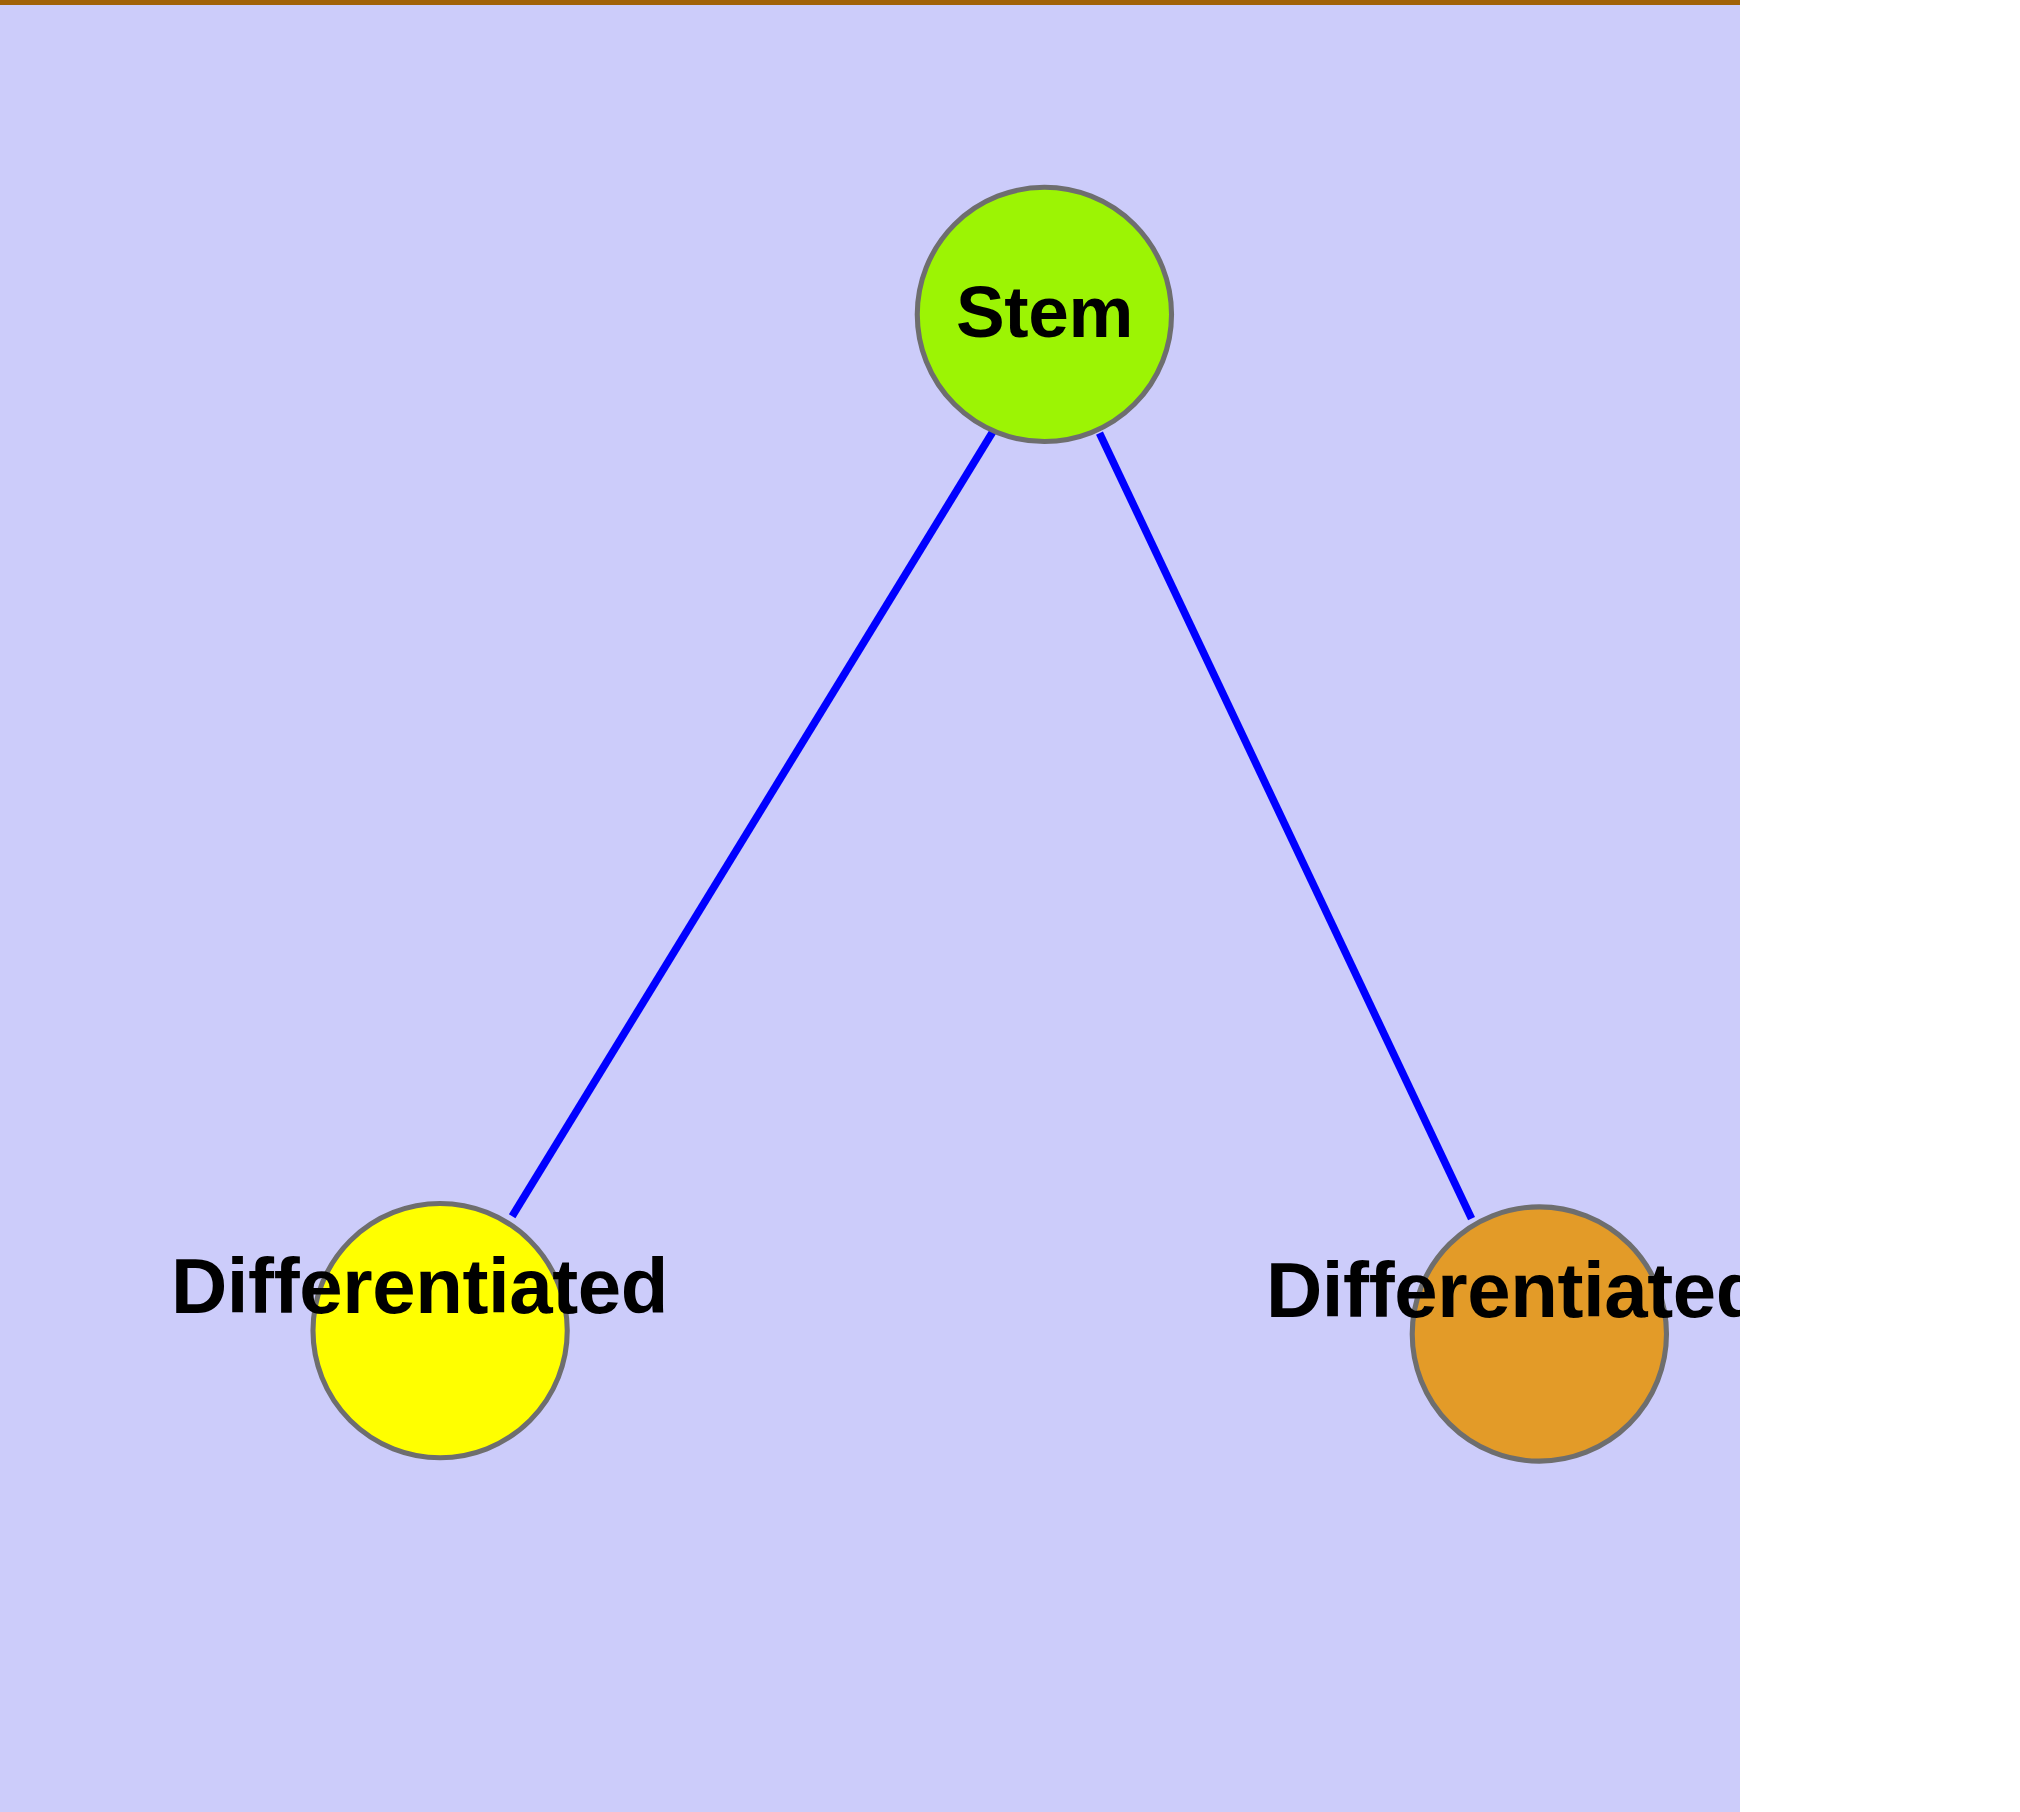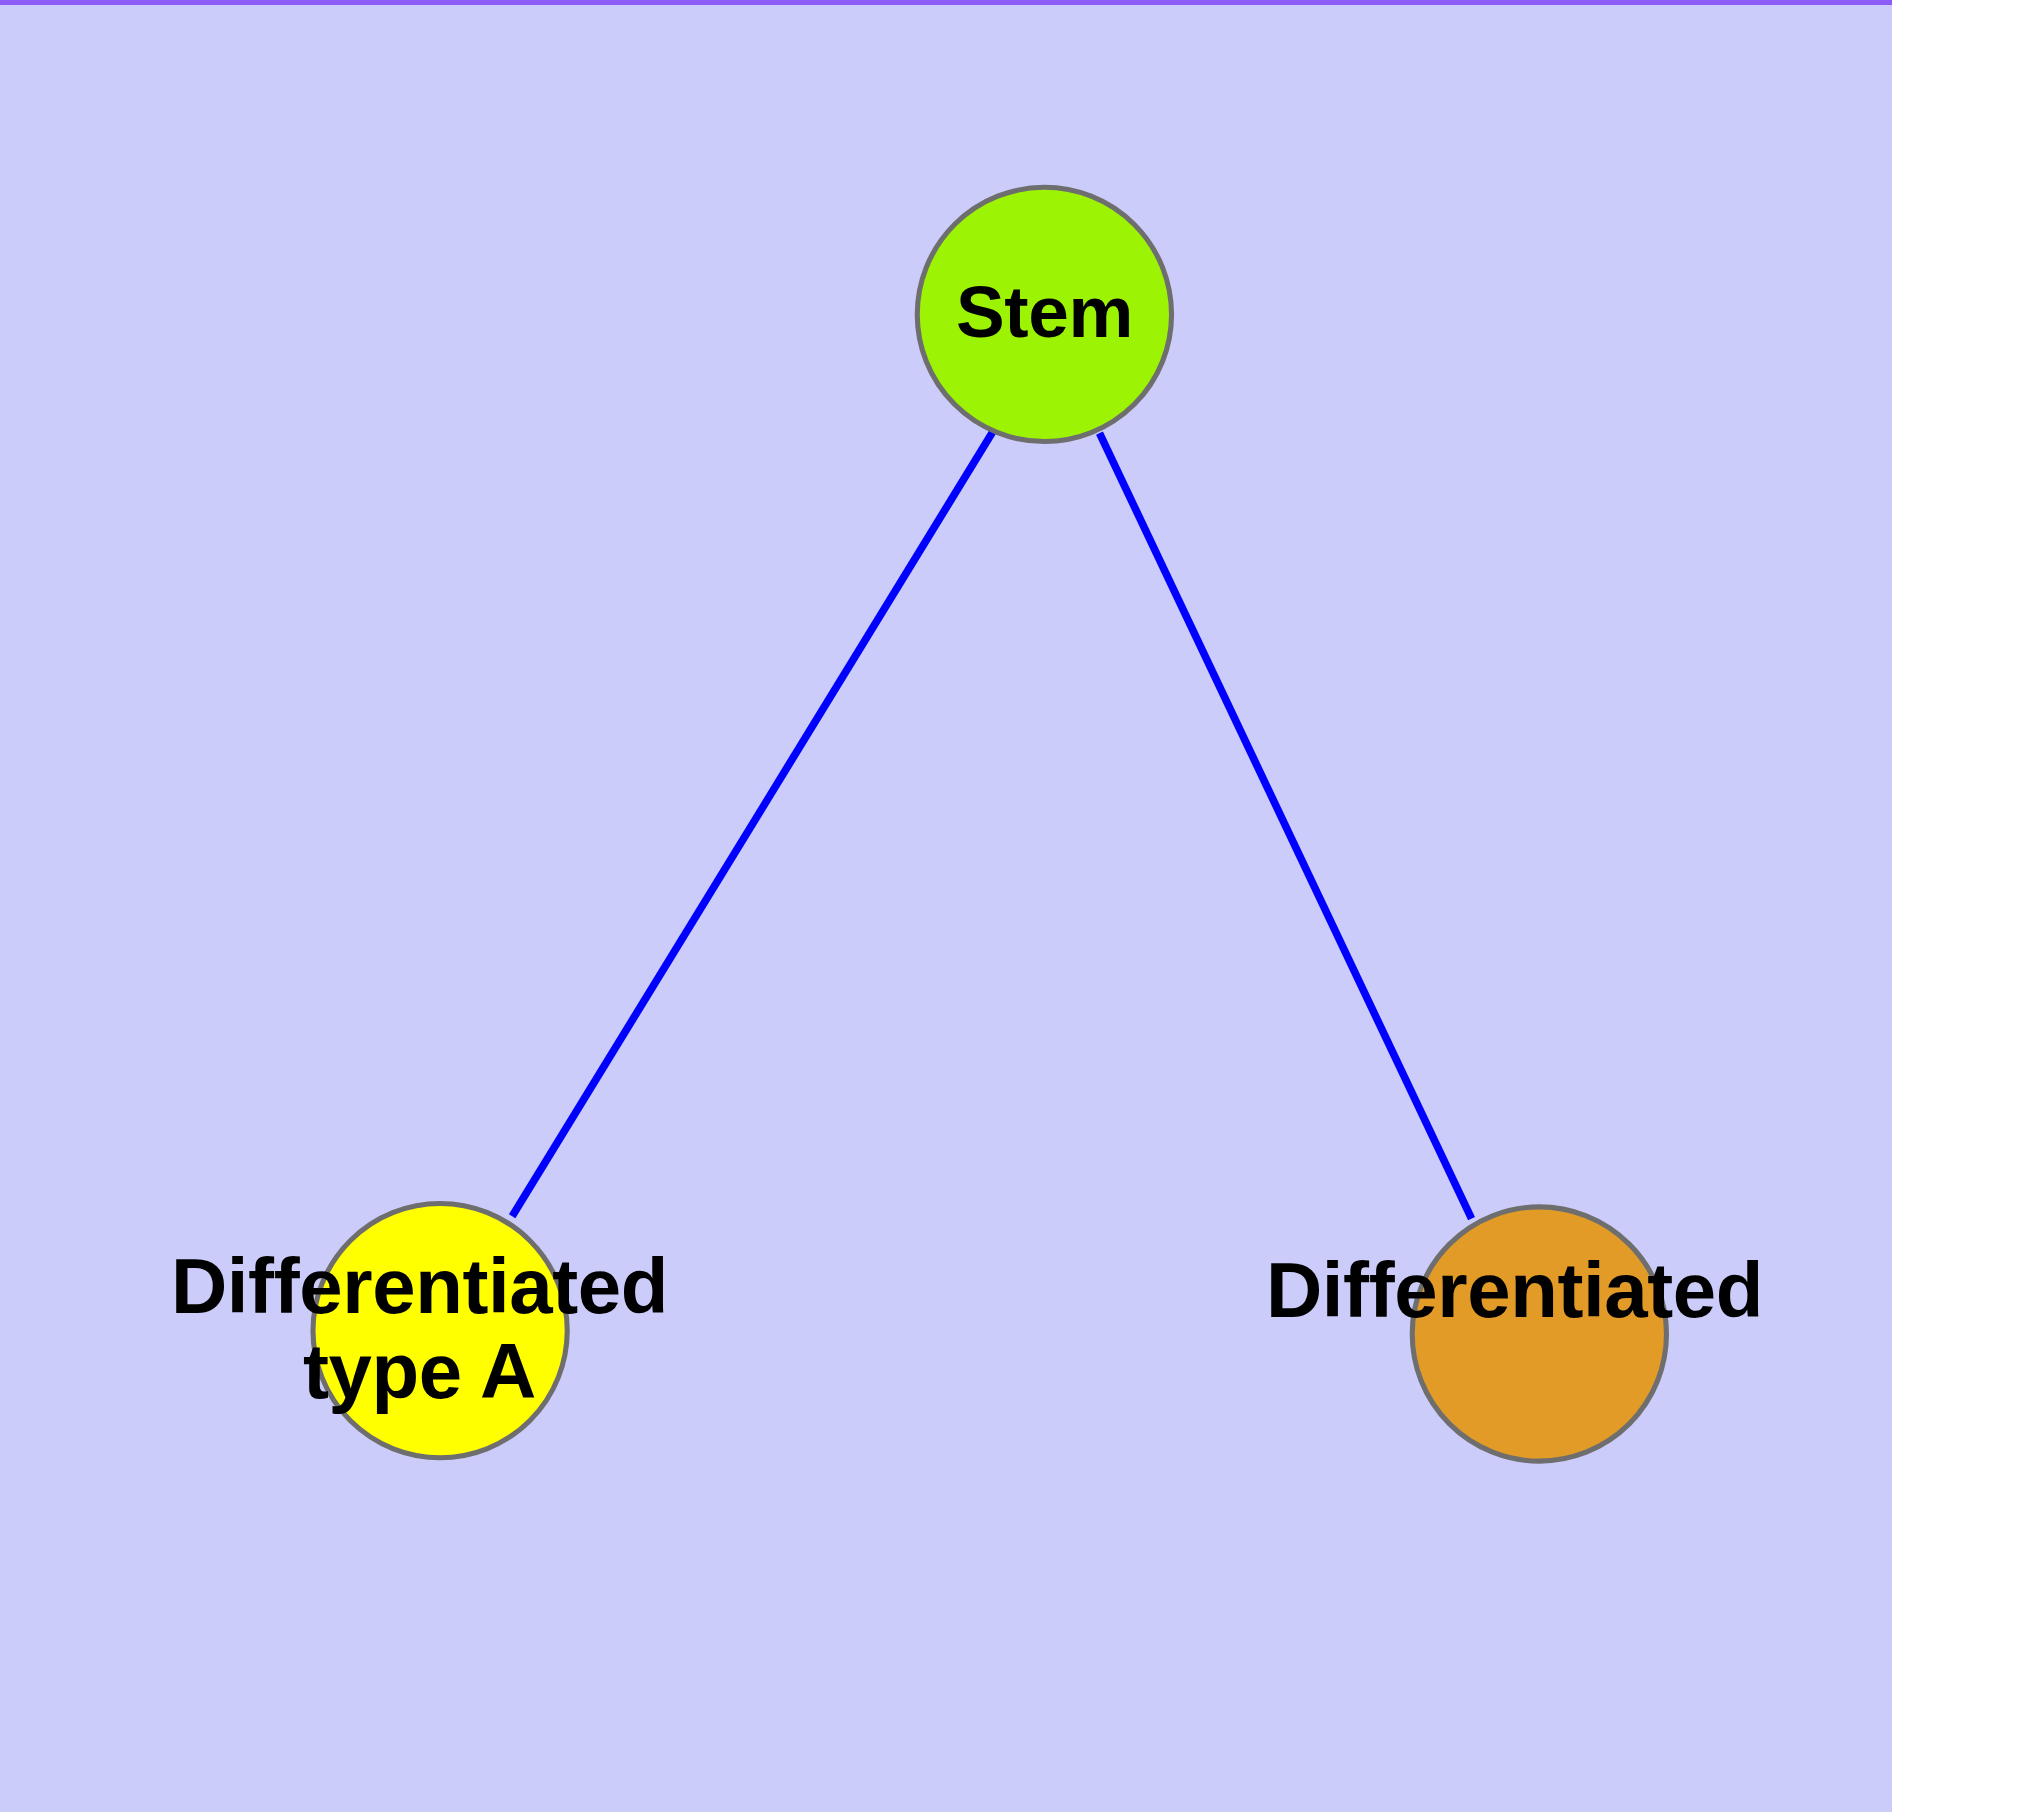--- a/index.html
+++ b/index.html
@@ -2,23 +2,23 @@
 <html style="font-size:13.6px"><head>
 <meta charset="utf-8">
 <style>
   html, body {
     margin: 0;
     padding: 0;
     background: #ffffff;
   }
   #canvas {
     position: relative;
-    width: 1892px;
+    width: 1740px;
     height: 1812px;
-    background: #8b5cf6;
+    background: #a16207;
     overflow: hidden;
     font-family: "Liberation Sans", sans-serif;
   }
   #plot-bg {
     position: absolute;
     left: 0;
     top: 5.1px;
     width: 2021px;
     height: 1807px;
     background: #ccccfa;
@@ -64,18 +64,17 @@
     <g>
       <circle cx="519" cy="1570" r="150" fill="#ffff00" stroke="#6e6e6e" stroke-width="6"></circle>
       <circle cx="1816" cy="1574" r="150" fill="#e39b28" stroke="#6e6e6e" stroke-width="6"></circle>
       <circle cx="1232" cy="371" r="150" fill="#9cf404" stroke="#6e6e6e" stroke-width="6"></circle>
     </g>
   </svg>
 
   <div class="node-label label-stem" style="left:790px; top:273px; width:509px;">Stem</div>
 
   <div class="node-label label-diff" style="left:165px; top:1244px; width:509px;">Differentiated</div>
-  <div class="node-label label-diff" style="left:165px; top:1329px; width:509px;">type A</div>
 
   <div class="node-label label-diff" style="left:1260px; top:1248px; width:509px;">Differentiated</div>
 
 </div>
 
 
 </body></html>

